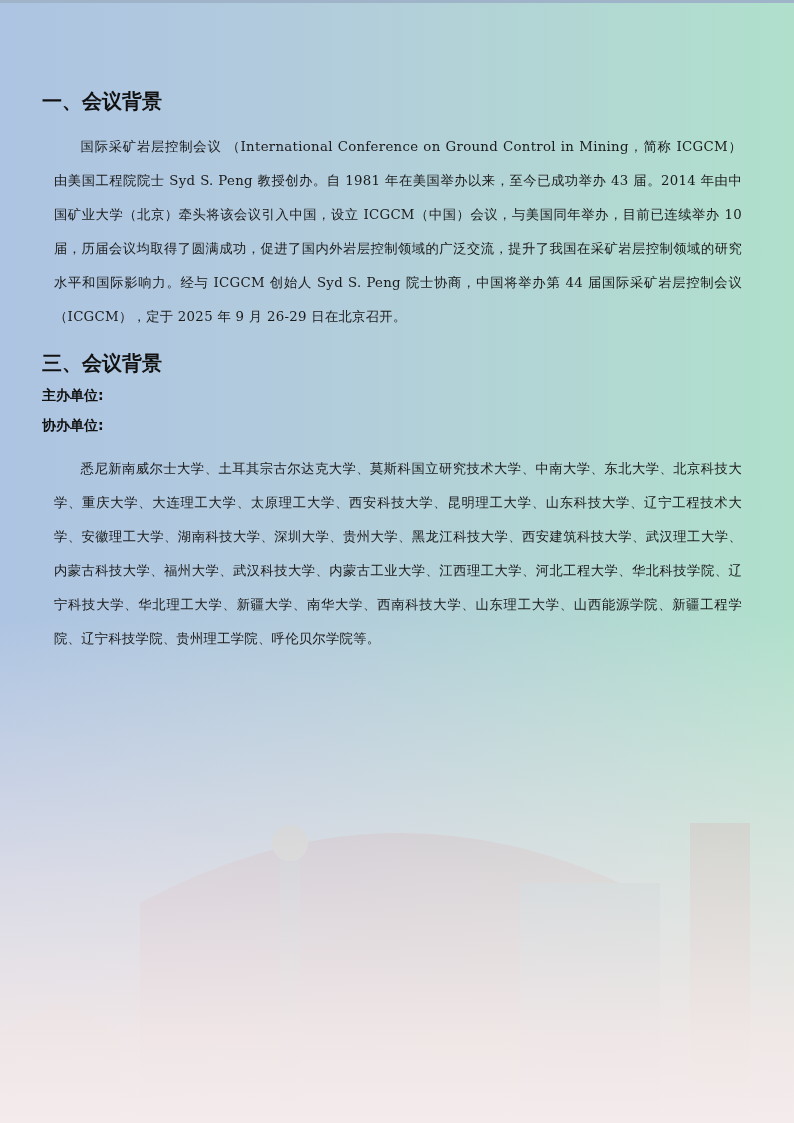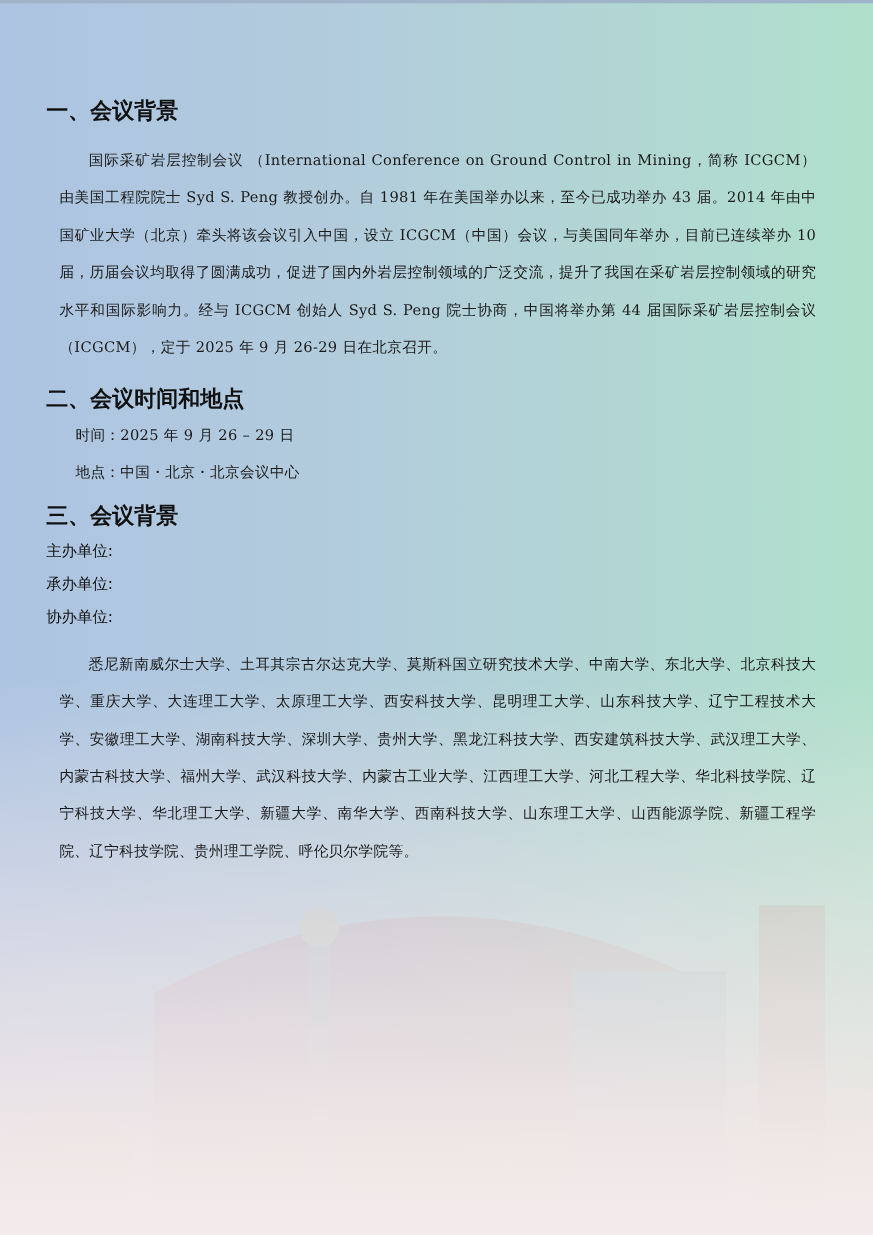--- a/index.html
+++ b/index.html
@@ -46,21 +46,21 @@
     h2 {
       font-family: Liberation Serif, serif;
       font-weight: bold;
       font-size: 20px;
       margin: 0;
       line-height: 34px;
       color: #111;
     }
     .sub {
       font-family: "DejaVu Sans", "Liberation Sans", sans-serif;
-      font-weight: normal;
+      font-weight: bold;
       font-size: 14px;
       line-height: 30px;
       color: #111;
       margin: 0;
     }
     p {
       margin: 12px;
       font-size: 13.3px;
       line-height: 34px;
       text-align: justify;
@@ -92,30 +92,24 @@
 <div class="bg-fade"></div>
 <div class="top-line"></div>
 
 <div class="content">
 
   <section class="sec1">
     <h2>一、会议背景</h2>
     <p>国际采矿岩层控制会议 （International Conference on Ground Control in Mining，简称 ICGCM）由美国工程院院士 Syd S. Peng 教授创办。自 1981 年在美国举办以来，至今已成功举办 43 届。2014 年由中国矿业大学（北京）牵头将该会议引入中国，设立 ICGCM（中国）会议，与美国同年举办，目前已连续举办 10 届，历届会议均取得了圆满成功，促进了国内外岩层控制领域的广泛交流，提升了我国在采矿岩层控制领域的研究水平和国际影响力。经与 ICGCM 创始人 Syd S. Peng 院士协商，中国将举办第 44 届国际采矿岩层控制会议（ICGCM），定于 2025 年 9 月 26-29 日在北京召开。</p>
   </section>
 
-  <section class="sec2">
-    <h2>二、会议时间和地点</h2>
-    <div class="line">时间：2025 年 9 月 26 – 29 日</div>
-    <div class="line">地点：中国・北京・北京会议中心</div>
-  </section>
 
   <section class="sec3">
     <h2>三、会议背景</h2>
 
     <div class="sub">主办单位:</div>
 
-    <div class="sub">承办单位:</div>
 
     <div class="sub">协办单位:</div>
     <p>悉尼新南威尔士大学、土耳其宗古尔达克大学、莫斯科国立研究技术大学、中南大学、东北大学、北京科技大学、重庆大学、大连理工大学、太原理工大学、西安科技大学、昆明理工大学、山东科技大学、辽宁工程技术大学、安徽理工大学、湖南科技大学、深圳大学、贵州大学、黑龙江科技大学、西安建筑科技大学、武汉理工大学、内蒙古科技大学、福州大学、武汉科技大学、内蒙古工业大学、江西理工大学、河北工程大学、华北科技学院、辽宁科技大学、华北理工大学、新疆大学、南华大学、西南科技大学、山东理工大学、山西能源学院、新疆工程学院、辽宁科技学院、贵州理工学院、呼伦贝尔学院等。</p>
   </section>
 
 </div>
 
 </body></html>

